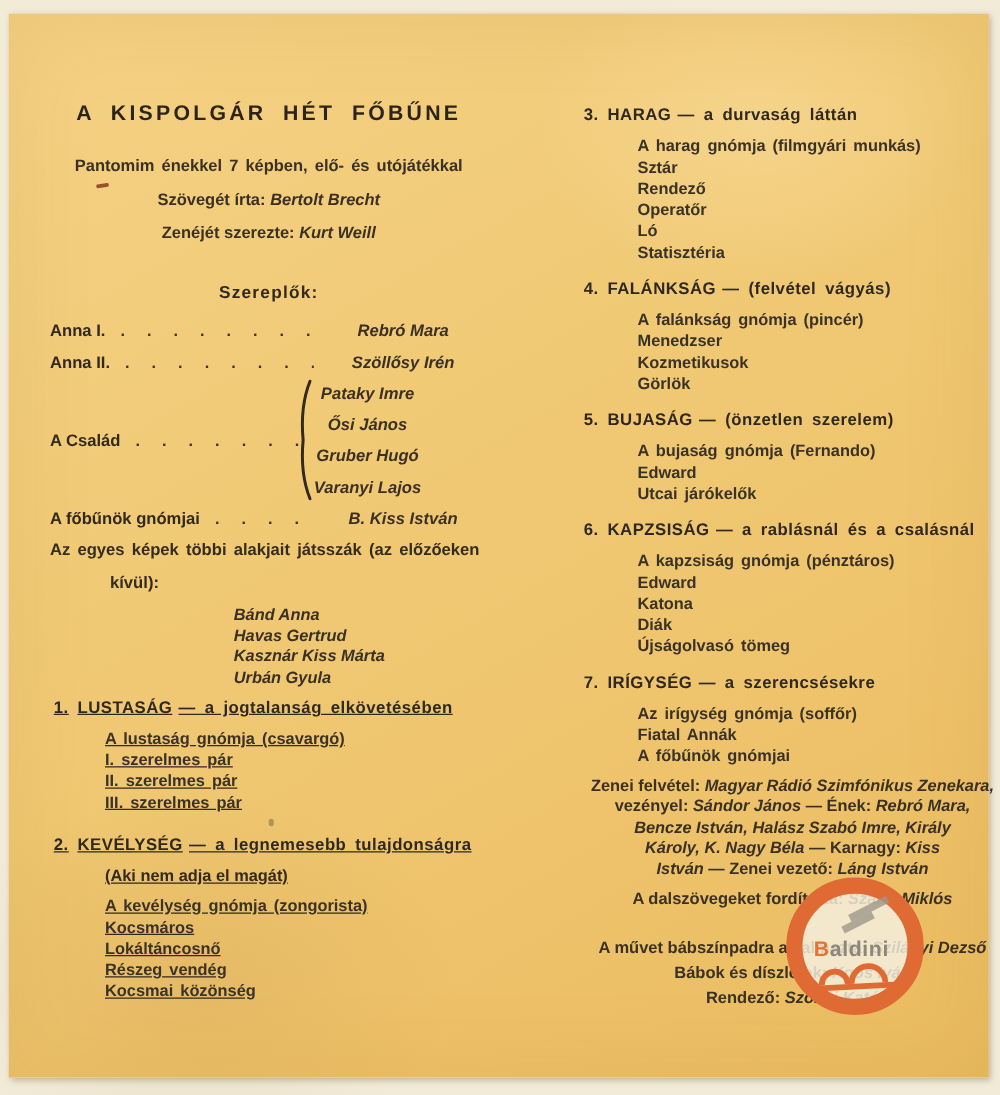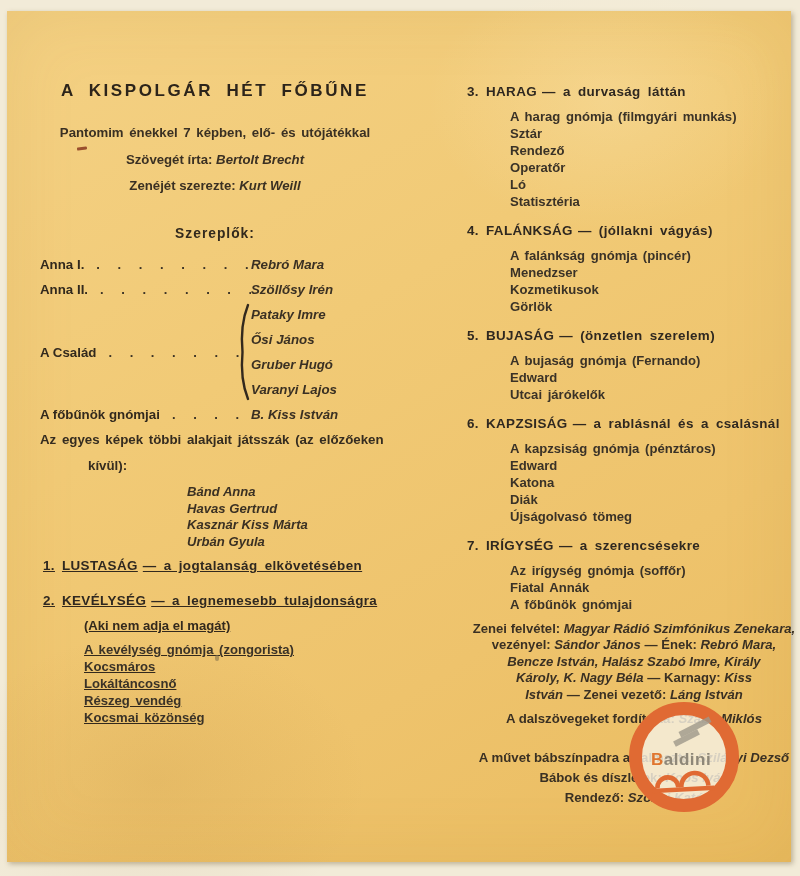--- a/index.html
+++ b/index.html
@@ -24,21 +24,21 @@
   .subtitle{position:absolute;top:114px;left:0;width:100%;text-align:center;
     font-size:13.2px;font-weight:bold;word-spacing:2px;color:#3a3023;}
   .credit-line{position:absolute;left:0;width:100%;text-align:center;font-size:13.2px;}
   .c1{top:141px;} .c2{top:167px;}
   .lab{font-weight:bold;color:#3a3023;}
   .nam{font-style:italic;font-weight:bold;color:#3a3023;}
 
   .cast-heading{position:absolute;top:215px;left:0;width:100%;text-align:center;
     font-size:13.8px;font-weight:bold;letter-spacing:1px;color:#32291d;}
 
-  .cast-block{position:absolute;top:241px;left:6px;right:2px;}
+  .cast-block{position:absolute;top:241px;left:6px;right:2px;text-align:center;}
   .cast-row{display:flex;align-items:center;height:25px;}
   .cast-row.family{height:100px;}
   .role{font-weight:bold;font-size:13.3px;white-space:nowrap;color:#32291d;}
   .dots{flex:1;overflow:hidden;white-space:nowrap;font-weight:bold;font-size:13px;
     letter-spacing:7px;padding:0 6px 0 12px;color:#3a3226;}
   .cname{flex:0 0 143px;font-style:italic;font-weight:bold;font-size:13.3px;color:#3a3023;}
   .family-cell{flex:0 0 157px;display:flex;align-items:center;margin-left:-14px;}
   .brace{flex:0 0 14px;height:98px;}
   .fnames .fname{line-height:25px;font-style:italic;font-weight:bold;font-size:13.3px;color:#3a3023;}
 
@@ -149,20 +149,26 @@
     <div class="ens-names">
       <div>Bánd Anna</div>
       <div>Havas Gertrud</div>
       <div>Kasznár Kiss Márta</div>
       <div>Urbán Gyula</div>
     </div>
 
     <div id="scenes-left" class="scenes scenes-left">
         <div class="scene">
           <div class="scene-heading"><span class="sc-num">1.</span><span class="sc-title">LUSTASÁG</span><span class="sc-desc">— a jogtalanság elkövetésében</span></div>
+          <div class="scene-items">
+            <div class="scene-item">A lustaság gnómja (csavargó)</div>
+            <div class="scene-item">I. szerelmes pár</div>
+            <div class="scene-item">II. szerelmes pár</div>
+            <div class="scene-item">III. szerelmes pár</div>
+          </div>
         </div>
         <div class="scene">
           <div class="scene-heading"><span class="sc-num">2.</span><span class="sc-title">KEVÉLYSÉG</span><span class="sc-desc">— a legnemesebb tulajdonságra</span></div>
           <div class="scene-extra">(Aki nem adja el magát)</div>
           <div class="scene-items">
             <div class="scene-item">A kevélység gnómja (zongorista)</div>
             <div class="scene-item">Kocsmáros</div>
             <div class="scene-item">Lokáltáncosnő</div>
             <div class="scene-item">Részeg vendég</div>
             <div class="scene-item">Kocsmai közönség</div>
@@ -179,21 +185,21 @@
           <div class="scene-items">
             <div class="scene-item">A harag gnómja (filmgyári munkás)</div>
             <div class="scene-item">Sztár</div>
             <div class="scene-item">Rendező</div>
             <div class="scene-item">Operatőr</div>
             <div class="scene-item">Ló</div>
             <div class="scene-item">Statisztéria</div>
           </div>
         </div>
         <div class="scene">
-          <div class="scene-heading"><span class="sc-num">4.</span><span class="sc-title">FALÁNKSÁG</span><span class="sc-desc">— (jóllakni vágyás)</span></div>
+          <div class="scene-heading"><span class="sc-num">4.</span><span class="sc-title">FALÁNKSÁG</span><span class="sc-desc">— (felvétel vágyás)</span></div>
           <div class="scene-items">
             <div class="scene-item">A falánkság gnómja (pincér)</div>
             <div class="scene-item">Menedzser</div>
             <div class="scene-item">Kozmetikusok</div>
             <div class="scene-item">Görlök</div>
           </div>
         </div>
         <div class="scene">
           <div class="scene-heading"><span class="sc-num">5.</span><span class="sc-title">BUJASÁG</span><span class="sc-desc">— (önzetlen szerelem)</span></div>
           <div class="scene-items">

